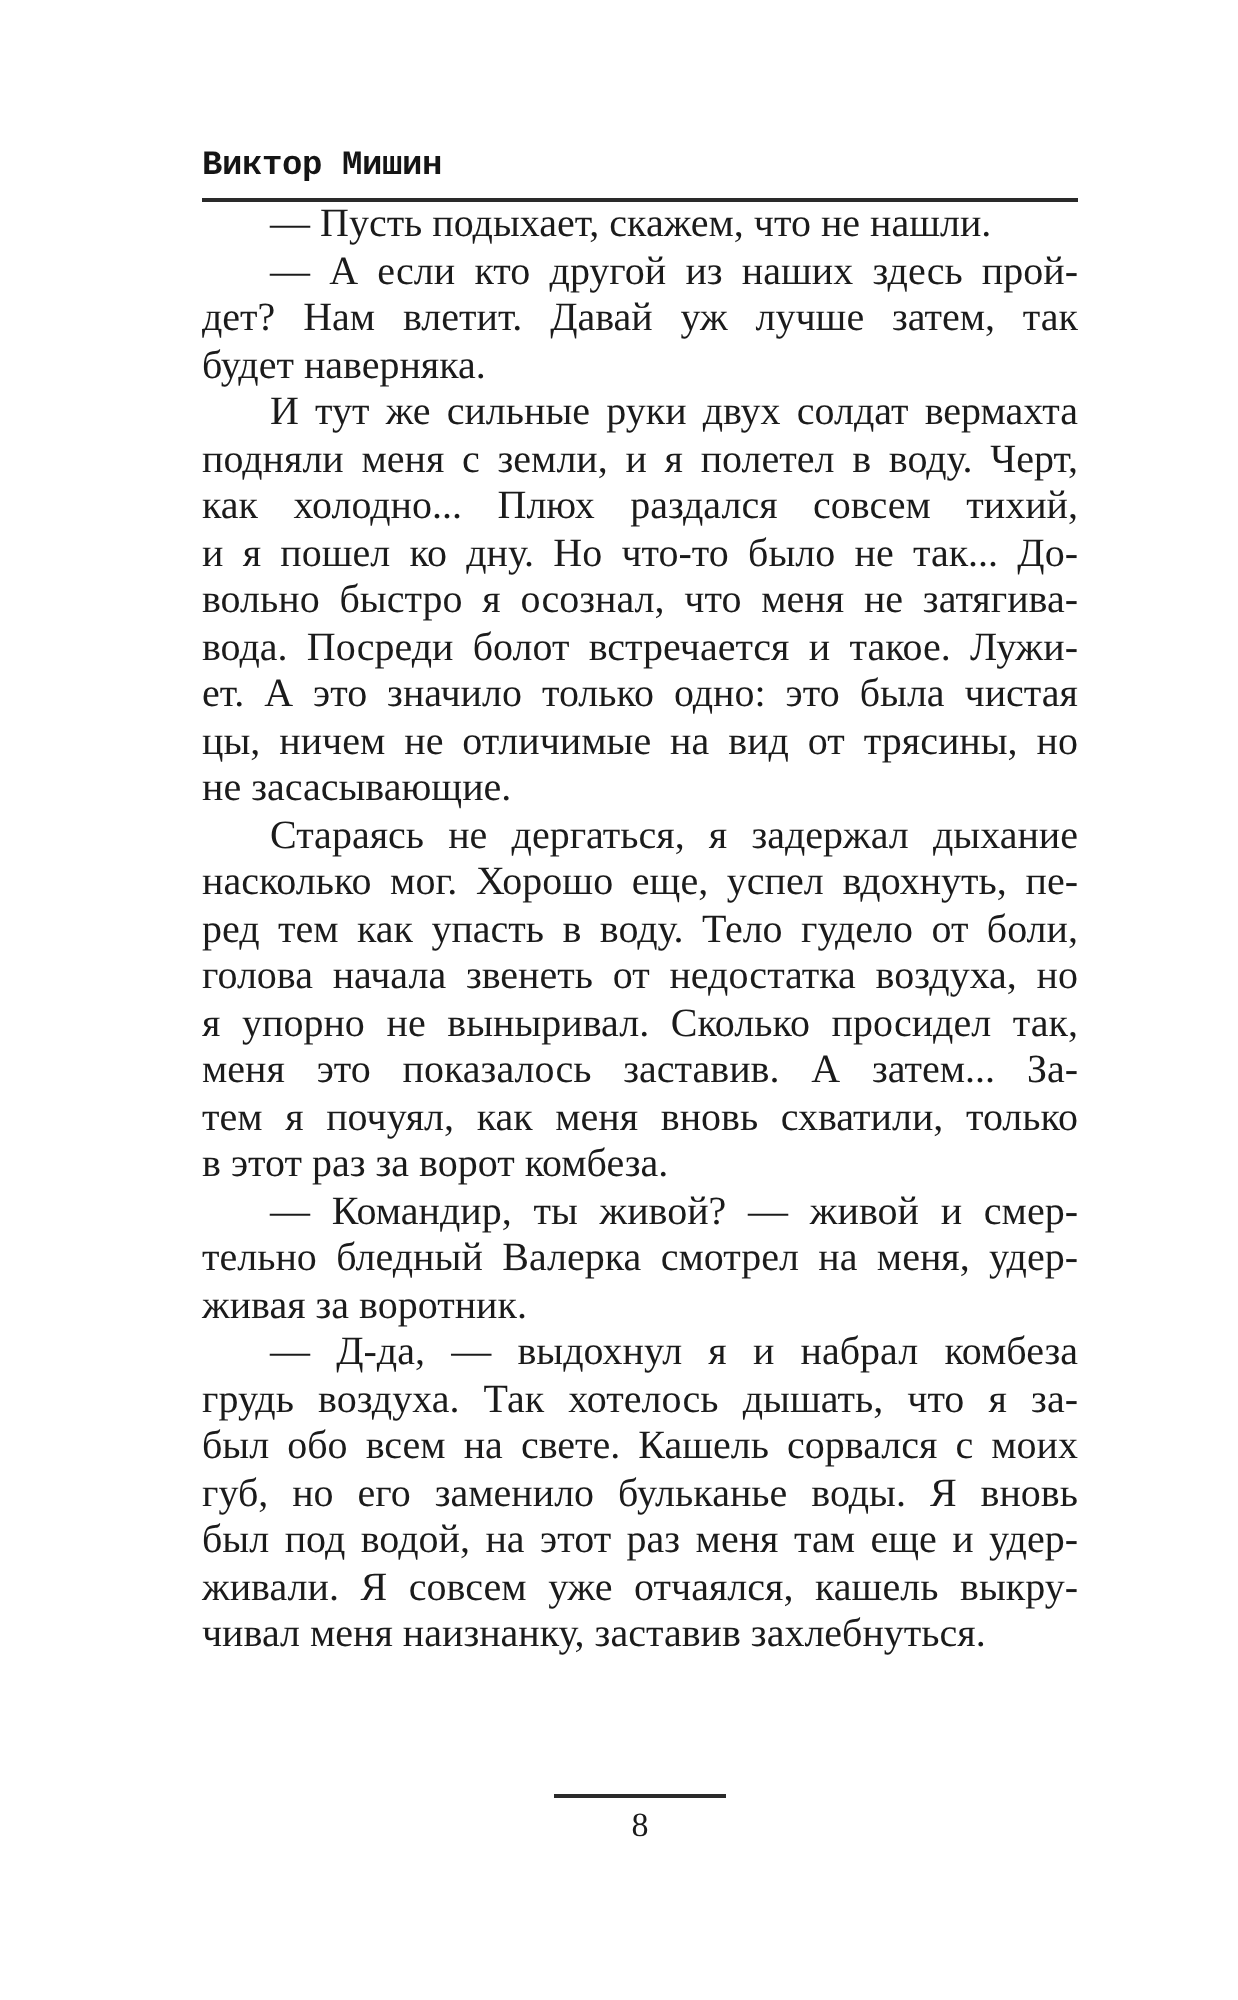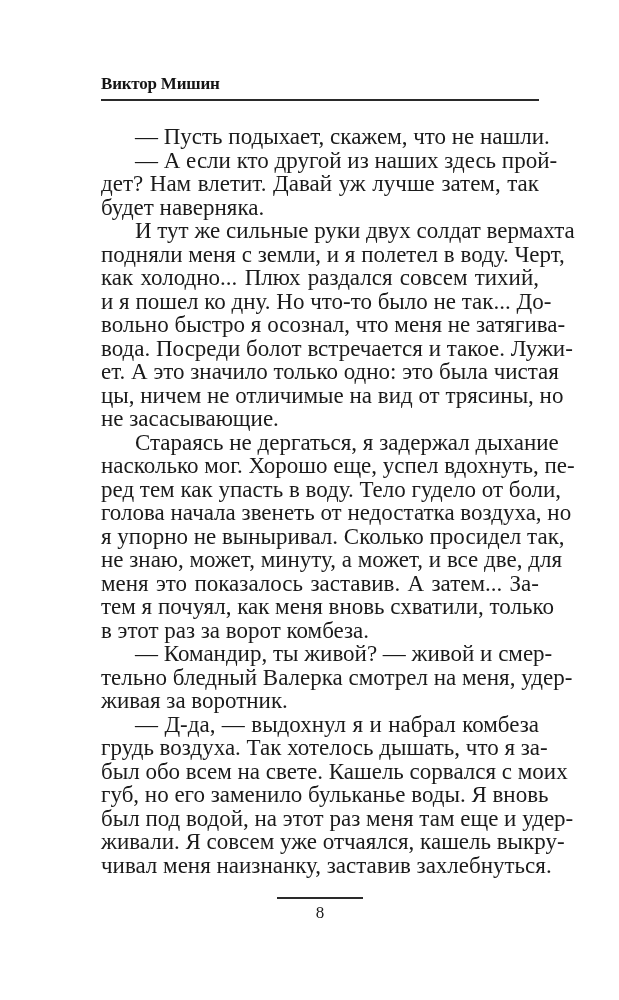--- a/index.html
+++ b/index.html
@@ -16,32 +16,31 @@
     font-family: "Liberation Serif", serif;
     color: #1b1b1b;
   }
   .content {
     position: absolute;
     left: 101px;
     top: 74px;
     width: 438px;
   }
   .running-head {
-    font-family: Liberation Serif, serif;
+    font-family: Liberation Mono, monospace;
     font-weight: bold;
     font-size: 17px;
     line-height: 20px;
     letter-spacing: -0.2px;
     color: #151515;
     padding-bottom: 5px;
     border-bottom: 2px solid #2a2a2a;
   }
   .body-text {
-    margin-top: 24px;
-    font-size: 23px;
+    font-size: 20px;
   }
   .line {
     line-height: 23.5px;
     height: 23.5px;
     text-align: justify;
     text-align-last: justify;
     white-space: nowrap;
   }
   .line.last {
     text-align-last: left;
@@ -87,21 +86,20 @@
         <div class="line">вольно быстро я осознал, что меня не затягива-</div>
         <div class="line">вода. Посреди болот встречается и такое. Лужи-</div>
         <div class="line">ет. А это значило только одно: это была чистая</div>
         <div class="line">цы, ничем не отличимые на вид от трясины, но</div>
         <div class="line last">не засасывающие.</div>
         <div class="line first">Стараясь не дергаться, я задержал дыхание</div>
         <div class="line">насколько мог. Хорошо еще, успел вдохнуть, пе-</div>
         <div class="line">ред тем как упасть в воду. Тело гудело от боли,</div>
         <div class="line">голова начала звенеть от недостатка воздуха, но</div>
         <div class="line">я упорно не выныривал. Сколько просидел так,</div>
-        <div class="line">не знаю, может, минуту, а может, и все две, для</div>
         <div class="line">меня это показалось заставив. А затем... За-</div>
         <div class="line">тем я почуял, как меня вновь схватили, только</div>
         <div class="line last">в этот раз за ворот комбеза.</div>
         <div class="line first">— Командир, ты живой? — живой и смер-</div>
         <div class="line">тельно бледный Валерка смотрел на меня, удер-</div>
         <div class="line last">живая за воротник.</div>
         <div class="line first">— Д-да, — выдохнул я и набрал комбеза</div>
         <div class="line">грудь воздуха. Так хотелось дышать, что я за-</div>
         <div class="line">был обо всем на свете. Кашель сорвался с моих</div>
         <div class="line">губ, но его заменило бульканье воды. Я вновь</div>

